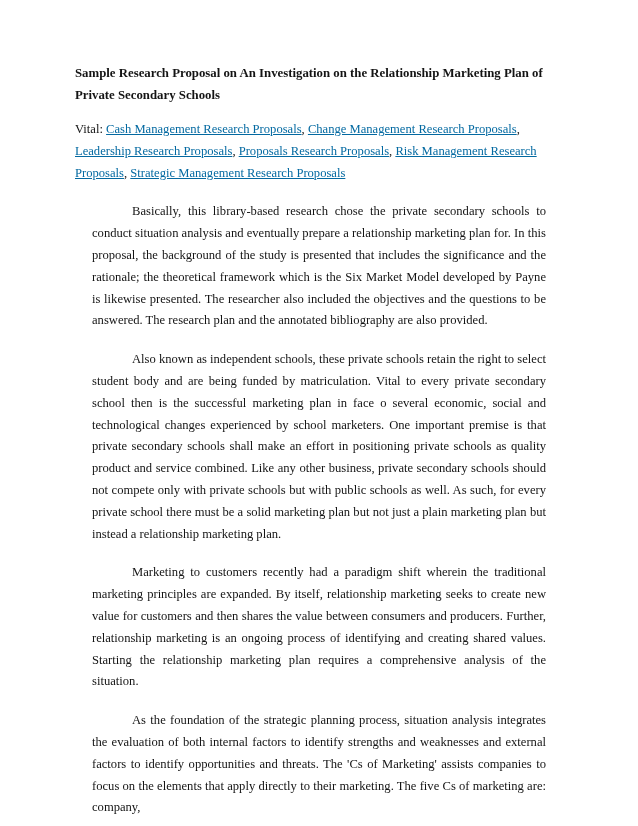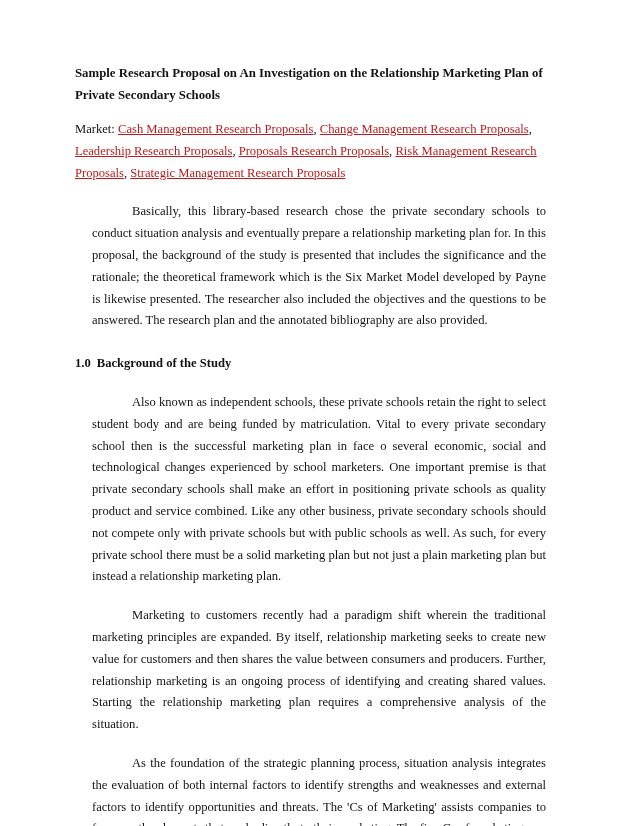--- a/index.html
+++ b/index.html
@@ -4,37 +4,34 @@
 <style>
   html, body { margin: 0; padding: 0; background: #ffffff; }
   body { width: 638px; height: 826px; overflow: hidden; position: relative; }
   .page {
     position: absolute; left: 75px; top: 62px; width: 488px;
     font-family: "Liberation Serif", "DejaVu Serif", serif;
     font-size: 12.6px; color: #141414; line-height: 21.8px;
   }
   .title { font-weight: bold; margin: 0; font-size: 12.8px; line-height: 22px; }
   .labels { margin: 13px 0 0 0; }
-  .labels a { color: #b91c1c; text-decoration: underline; }
+  .labels a { color: #0369a1; text-decoration: underline; }
   p.body { margin: 17px; text-align: justify; text-indent: 40px; }
   .heading { font-weight: bold; margin: 21px 0 0 0; }
   .heading .num { margin-right: 6px; }
 </style>
 </head>
 <body>
 
 <div class="page">
   <p class="title">Sample Research Proposal on An Investigation on the Relationship Marketing Plan of Private Secondary Schools</p>
 
   <p class="labels">
-    <span>Market: </span><a href="#">Cash Management Research Proposals</a><span>, </span><a href="#">Change Management Research Proposals</a><span>, </span><a href="#">Leadership Research Proposals</a><span>, </span><a href="#">Proposals Research Proposals</a><span>, </span><a href="#">Risk Management Research Proposals</a><span>, </span><a href="#">Strategic Management Research Proposals</a>
+    <span>Vital: </span><a href="#">Cash Management Research Proposals</a><span>, </span><a href="#">Change Management Research Proposals</a><span>, </span><a href="#">Leadership Research Proposals</a><span>, </span><a href="#">Proposals Research Proposals</a><span>, </span><a href="#">Risk Management Research Proposals</a><span>, </span><a href="#">Strategic Management Research Proposals</a>
   </p>
 
   <p class="body">Basically, this library-based research chose the private secondary schools to conduct situation analysis and eventually prepare a relationship marketing plan for. In this proposal, the background of the study is presented that includes the significance and the rationale; the theoretical framework which is the Six Market Model developed by Payne is likewise presented. The researcher also included the objectives and the questions to be answered. The research plan and the annotated bibliography are also provided.</p>
 
-  <p class="heading">
-    <span class="num">1.0</span><span>Background of the Study</span>
-  </p>
 
   <p class="body">Also known as independent schools, these private schools retain the right to select student body and are being funded by matriculation. Vital to every private secondary school then is the successful marketing plan in face o several economic, social and technological changes experienced by school marketers. One important premise is that private secondary schools shall make an effort in positioning private schools as quality product and service combined. Like any other business, private secondary schools should not compete only with private schools but with public schools as well. As such, for every private school there must be a solid marketing plan but not just a plain marketing plan but instead a relationship marketing plan.</p>
   <p class="body">Marketing to customers recently had a paradigm shift wherein the traditional marketing principles are expanded. By itself, relationship marketing seeks to create new value for customers and then shares the value between consumers and producers. Further, relationship marketing is an ongoing process of identifying and creating shared values. Starting the relationship marketing plan requires a comprehensive analysis of the situation.</p>
   <p class="body" style="text-align-last: justify;">As the foundation of the strategic planning process, situation analysis integrates the evaluation of both internal factors to identify strengths and weaknesses and external factors to identify opportunities and threats. The 'Cs of Marketing' assists companies to focus on the elements that apply directly to their marketing. The five Cs of marketing are: company,</p>
 </div>
 
 </body></html>

